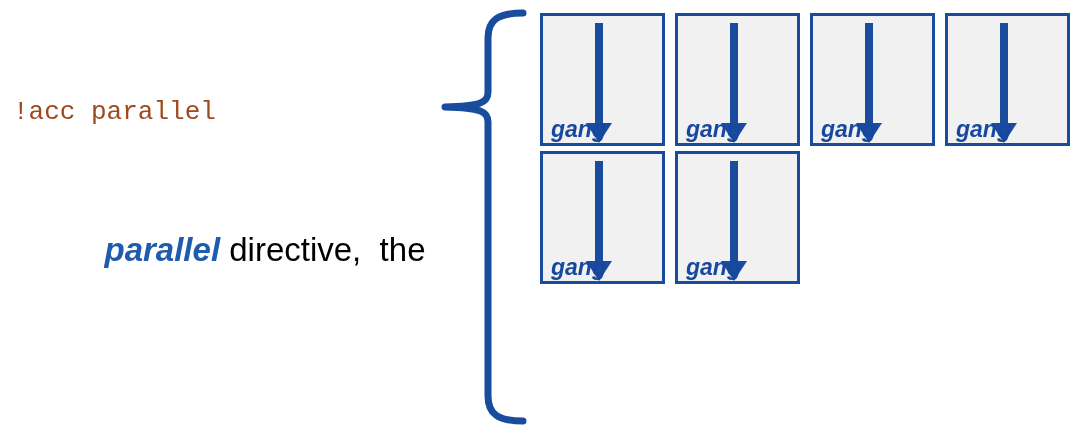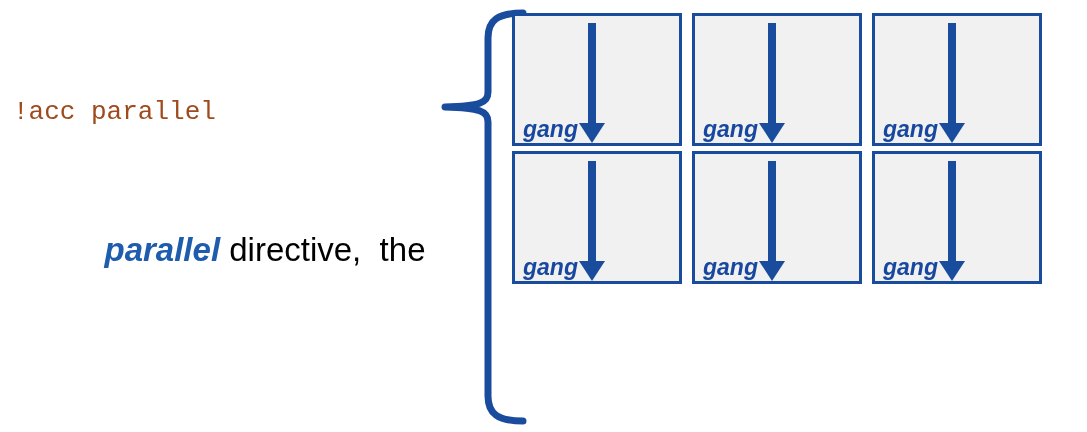--- a/index.html
+++ b/index.html
@@ -42,24 +42,24 @@
   .seg-blue-bi{ font-style:italic; font-weight:700; color:var(--text-blue); }
 
   
   .brace{
     position:absolute; left:438px; top:6px;
     width:92px; height:422px;
   }
 
   
   .gang-grid{
-    position:absolute; left:512px; top:13px;
+    position:absolute; left:540px; top:13px;
     width:530px; height:409px;
     display:grid;
-    grid-template-columns:1fr 1fr 1fr;
+    grid-template-columns:1fr 1fr 1fr 1fr;
     grid-template-rows:1fr 1fr 1fr;
     column-gap:10px; row-gap:5px;
   }
   .gang-box{
     position:relative;
     background:var(--box-fill);
     border:3px solid var(--blue);
   }
   .gang-label{
     position:absolute; left:8px; bottom:1px;

